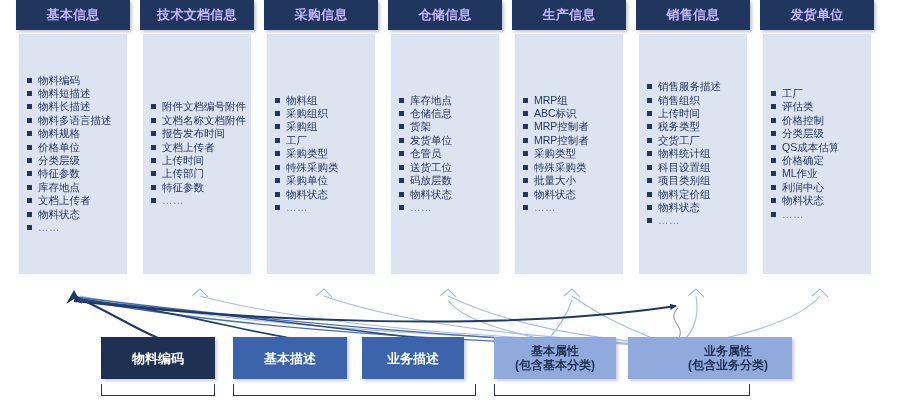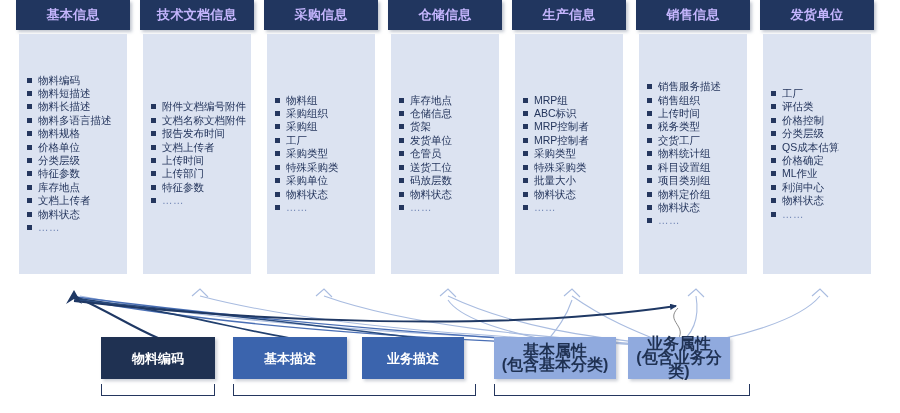--- a/index.html
+++ b/index.html
@@ -120,21 +120,21 @@
     font-weight: bold;
     line-height: 15px;
     white-space: pre-line;
   }
   .bbox.dark   { background: #1F3152; }
   .bbox.mid    { background: #3B64AD; }
   .bbox.light  { background: #90AADE; }
   .bbox.dark .bbox-label,
   .bbox.mid  .bbox-label  { color: #ffffff; }
   .bbox.light .bbox-label { color: #1F3152; }
-  .bbox.two-line .bbox-label { font-size: 16px; line-height: 14px; }
+  .bbox.two-line .bbox-label { font-size: 12px; line-height: 14px; }
 
   
   .bracket {
     position: absolute;
     height: 12px;
     border: 1.4px solid #24365E;
     border-top: none;
     box-sizing: border-box;
     background: transparent;
   }
@@ -352,21 +352,21 @@
 
     <div class="bbox mid" style="left:362px; top:337px; width:102px;">
       <span class="bbox-label">业务描述</span>
     </div>
 
     <div class="bbox light two-line" style="left:494px; top:337px; width:122px;">
       <span class="bbox-label">基本属性
 (包含基本分类)</span>
     </div>
 
-    <div class="bbox light two-line" style="left:628px; top:337px; width:102px;">
+    <div class="bbox light two-line" style="left:628px; top:337px; width:128px;padding-left:36px;">
       <span class="bbox-label">业务属性
 (包含业务分类)</span>
     </div>
 
     <div class="bracket" style="left:101px; top:384px; width:114px;"></div>
     <div class="bracket" style="left:233px; top:384px; width:243px;"></div>
     <div class="bracket" style="left:494px; top:384px; width:256px;"></div>
   </div>
 
 </div>

